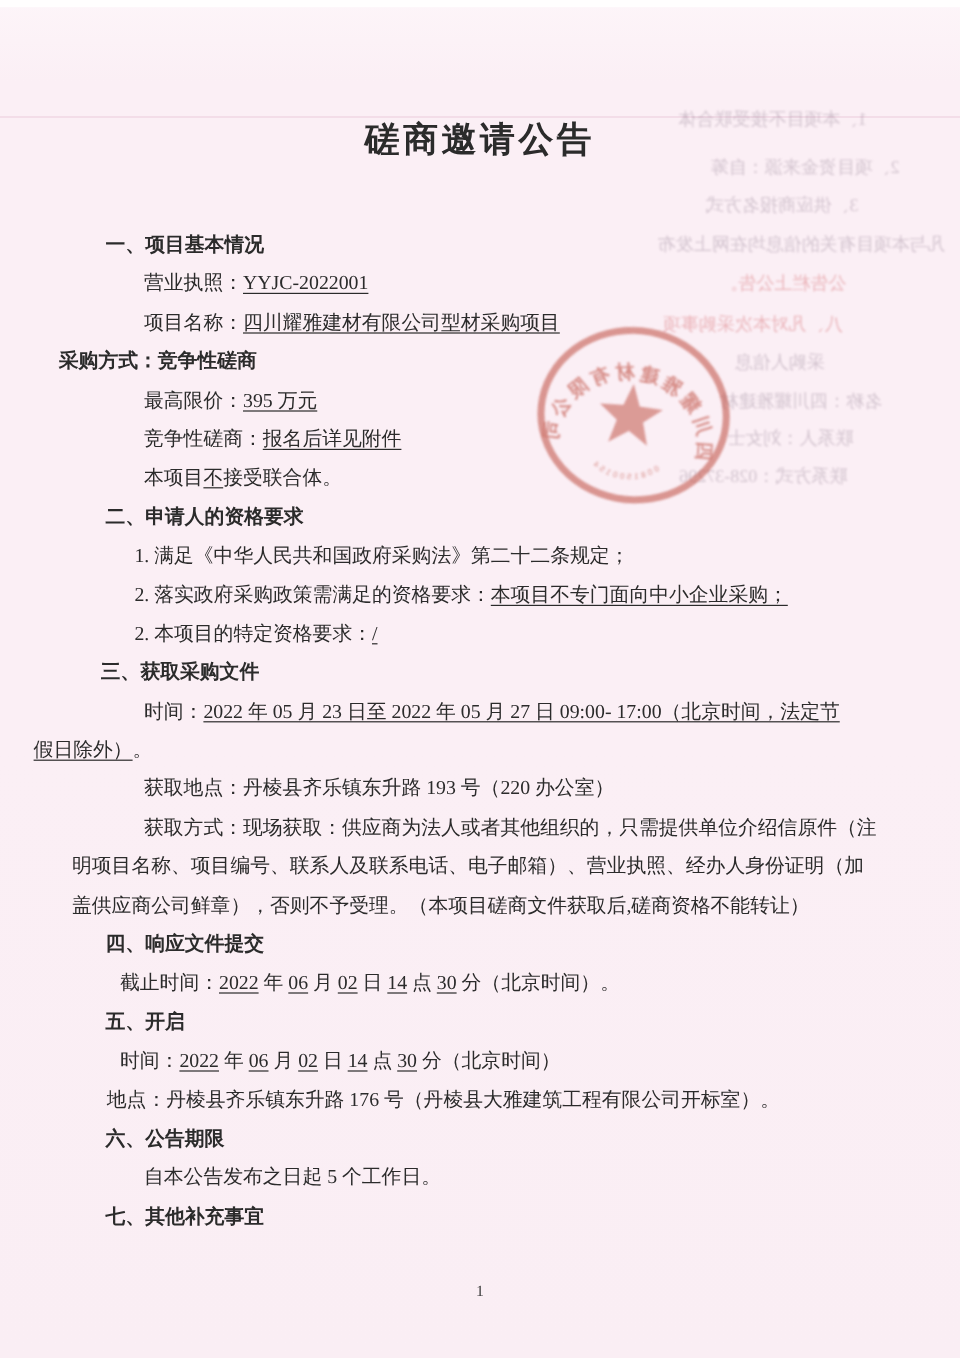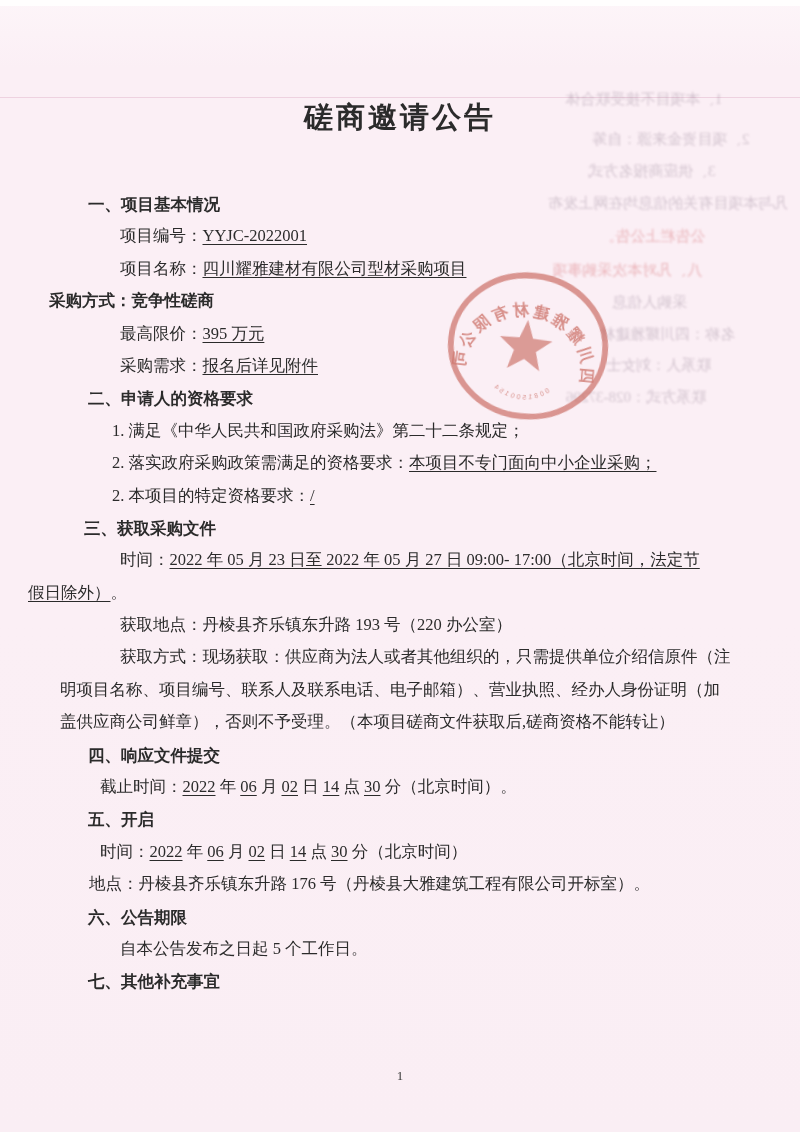--- a/index.html
+++ b/index.html
@@ -70,25 +70,26 @@
       <text font-size="8" font-family="Liberation Sans, sans-serif" fill="currentColor" fill-opacity="0.8" letter-spacing="3">
         <textPath href="#sealBot" startOffset="50%" text-anchor="middle">0081500154</textPath>
       </text>
     </svg>
   </div>
 
   <div class="doc">
     <h1 class="title">磋商邀请公告</h1>
     <div class="doc-body">
         <div class="doc-line heading" style="padding-left: 88px;"><span>一、项目基本情况</span></div>
-        <div class="doc-line" style="padding-left: 120px;"><span>项目编号：</span><span class="u">YYJC-2022001</span></div>
+        <div class="doc-line" style="padding-left: 120px;"><span>营业执照：</span><span class="u">YYJC-2022001</span></div>
         <div class="doc-line" style="padding-left: 120px;"><span>项目名称：</span><span class="u">四川耀雅建材有限公司型材采购项目</span></div>
         <div class="doc-line" style="padding-left: 49px; font-weight: bold;"><span>采购方式：竞争性磋商</span></div>
         <div class="doc-line" style="padding-left: 120px;"><span>最高限价：</span><span class="u">395 万元</span></div>
-        <div class="doc-line" style="padding-left: 120px;"><span>采购需求：</span><span class="u">报名后详见附件</span></div>
+        <div class="doc-line" style="padding-left: 120px;"><span>竞争性磋商：</span><span class="u">报名后详见附件</span></div>
+        <div class="doc-line" style="padding-left: 120px;"><span>本项目</span><span class="u">不</span><span>接受联合体。</span></div>
         <div class="doc-line heading" style="padding-left: 88px;"><span>二、申请人的资格要求</span></div>
         <div class="doc-line" style="padding-left: 112px;"><span>1. 满足《中华人民共和国政府采购法》第二十二条规定；</span></div>
         <div class="doc-line" style="padding-left: 112px;"><span>2. 落实政府采购政策需满足的资格要求：</span><span class="u">本项目不专门面向中小企业采购；</span></div>
         <div class="doc-line" style="padding-left: 112px;"><span>2. 本项目的特定资格要求：</span><span class="u">/</span></div>
         <div class="doc-line heading" style="padding-left: 84px;"><span>三、获取采购文件</span></div>
         <div class="doc-line" style="padding-left: 120px;"><span>时间：</span><span class="u">2022 年 05 月 23 日至 2022 年 05 月 27 日 09:00- 17:00（北京时间，法定节</span></div>
         <div class="doc-line" style="padding-left: 28px;"><span class="u">假日除外）</span><span>。</span></div>
         <div class="doc-line" style="padding-left: 120px;"><span>获取地点：丹棱县齐乐镇东升路 193 号（220 办公室）</span></div>
         <div class="doc-line" style="padding-left: 120px;"><span>获取方式：现场获取：供应商为法人或者其他组织的，只需提供单位介绍信原件（注</span></div>
         <div class="doc-line" style="padding-left: 60px;"><span>明项目名称、项目编号、联系人及联系电话、电子邮箱）、营业执照、经办人身份证明（加</span></div>

